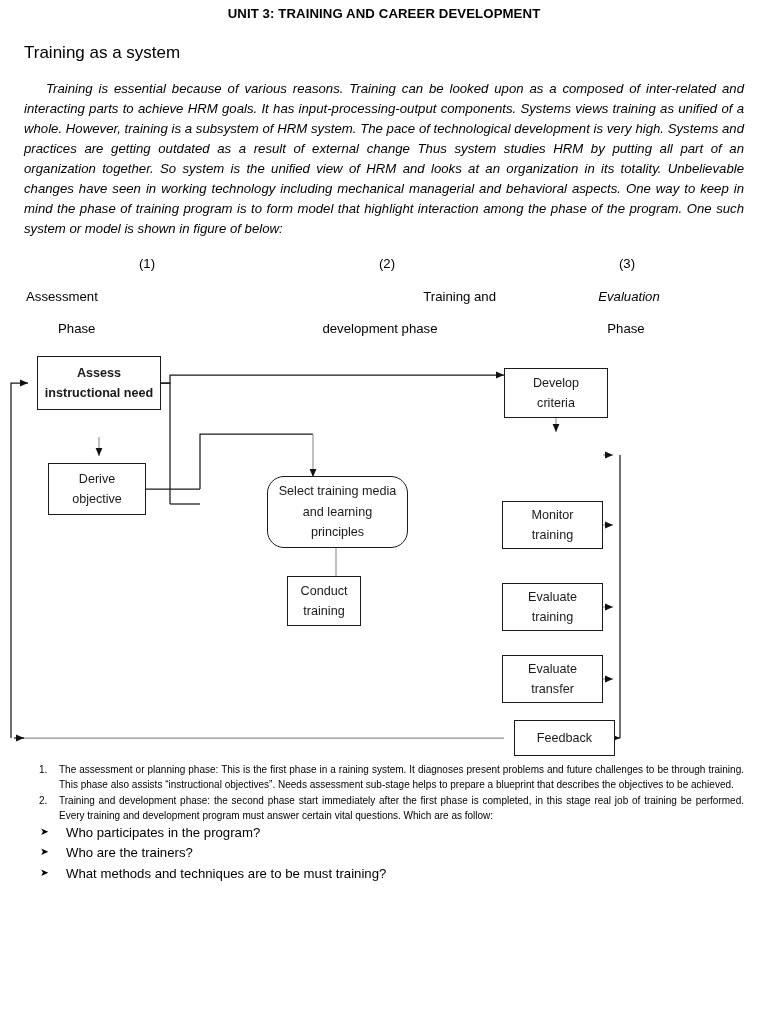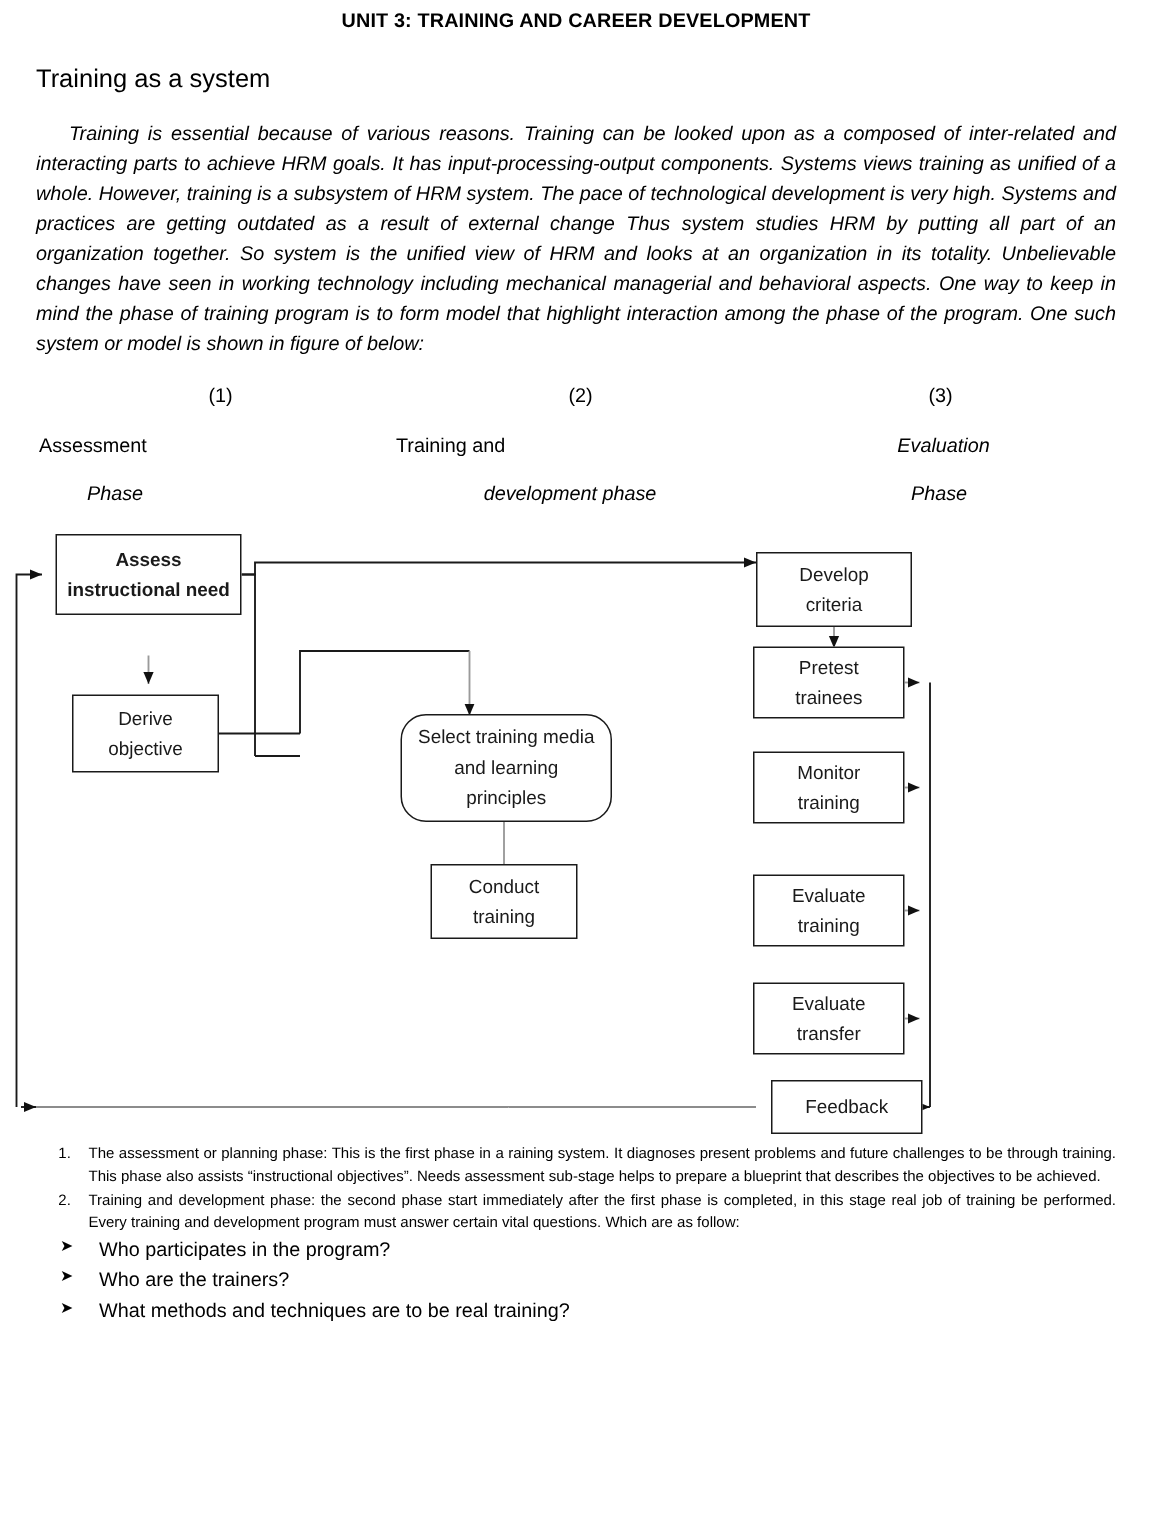--- a/index.html
+++ b/index.html
@@ -55,24 +55,24 @@
   }
   .phase-col {
     flex: 1;
     font-size: 13.2px;
   }
   .phase-num {
     text-align: center;
     padding-left: 6px;
   }
   .phase-l1 { padding-top: 18px; }
-  .phase-l2 { padding-top: 17px; font-style: italic; }
+  .phase-l2 { padding-top: 17px; }
   .phase-col.c1 .phase-l1 { text-align: left; padding-left: 2px; }
   .phase-col.c1 .phase-l2 { text-align: left; padding-left: 34px; }
-  .phase-col.c2 .phase-l1 { text-align: left; padding-right: 8px; }
+  .phase-col.c2 .phase-l1 { text-align: right; padding-right: 8px; }
   .phase-col.c2 .phase-l2 { text-align: center; padding-right: 8px; }
   .phase-col.c3 .phase-l1 { text-align: center; padding-left: 10px; font-style: italic;}
   .phase-col.c3 .phase-l2 { text-align: center; padding-left: 4px;}
 
   
   .diagram {
     position: absolute;
     left: 0;
     top: 352px;
     width: 768px;
@@ -223,34 +223,30 @@
       <span>Derive</span>
       <span>objective</span>
     </div>
 
     <div class="node" style="left:267px; top:160px; width:141px; height:72px; transform:translateY(-36px);border-radius:17px;">
       <span>Select training media</span>
       <span>and learning</span>
       <span>principles</span>
     </div>
 
-    <div class="node" style="left:287px; top:249px; width:98px; height:50px; transform:translateY(-25px);">
+    <div class="node" style="left:287px; top:249px; width:74px; height:50px; transform:translateY(-25px);">
       <span>Conduct</span>
       <span>training</span>
     </div>
 
     <div class="node" style="left:504px; top:41px; width:104px; height:50px; transform:translateY(-25px);">
       <span>Develop</span>
       <span>criteria</span>
     </div>
 
-    <div class="node" style="left:502px; top:103px; width:101px; height:48px; transform:translateY(-24px);">
-      <span>Pretest</span>
-      <span>trainees</span>
-    </div>
 
     <div class="node" style="left:502px; top:173px; width:101px; height:48px; transform:translateY(-24px);">
       <span>Monitor</span>
       <span>training</span>
     </div>
 
     <div class="node" style="left:502px; top:255px; width:101px; height:48px; transform:translateY(-24px);">
       <span>Evaluate</span>
       <span>training</span>
     </div>
@@ -267,17 +263,17 @@
   </div>
 
   <div class="list-wrap">
     <ol class="num-list">
       <li>The assessment or planning phase: This is the first phase in a raining system. It diagnoses present problems and future challenges to be through training. This phase also assists “instructional objectives”. Needs assessment sub-stage helps to prepare a blueprint that describes the objectives to be achieved.</li>
       <li>Training and development phase: the second phase start immediately after the first phase is completed, in this stage real job of training be performed. Every training and development program must answer certain vital questions. Which are as follow:</li>
     </ol>
     <ul class="arrow-list">
       <li>Who participates in the program?</li>
       <li>Who are the trainers?</li>
-      <li>What methods and techniques are to be real training?</li>
+      <li>What methods and techniques are to be must training?</li>
     </ul>
   </div>
 
 </div>
 
 </body></html>

